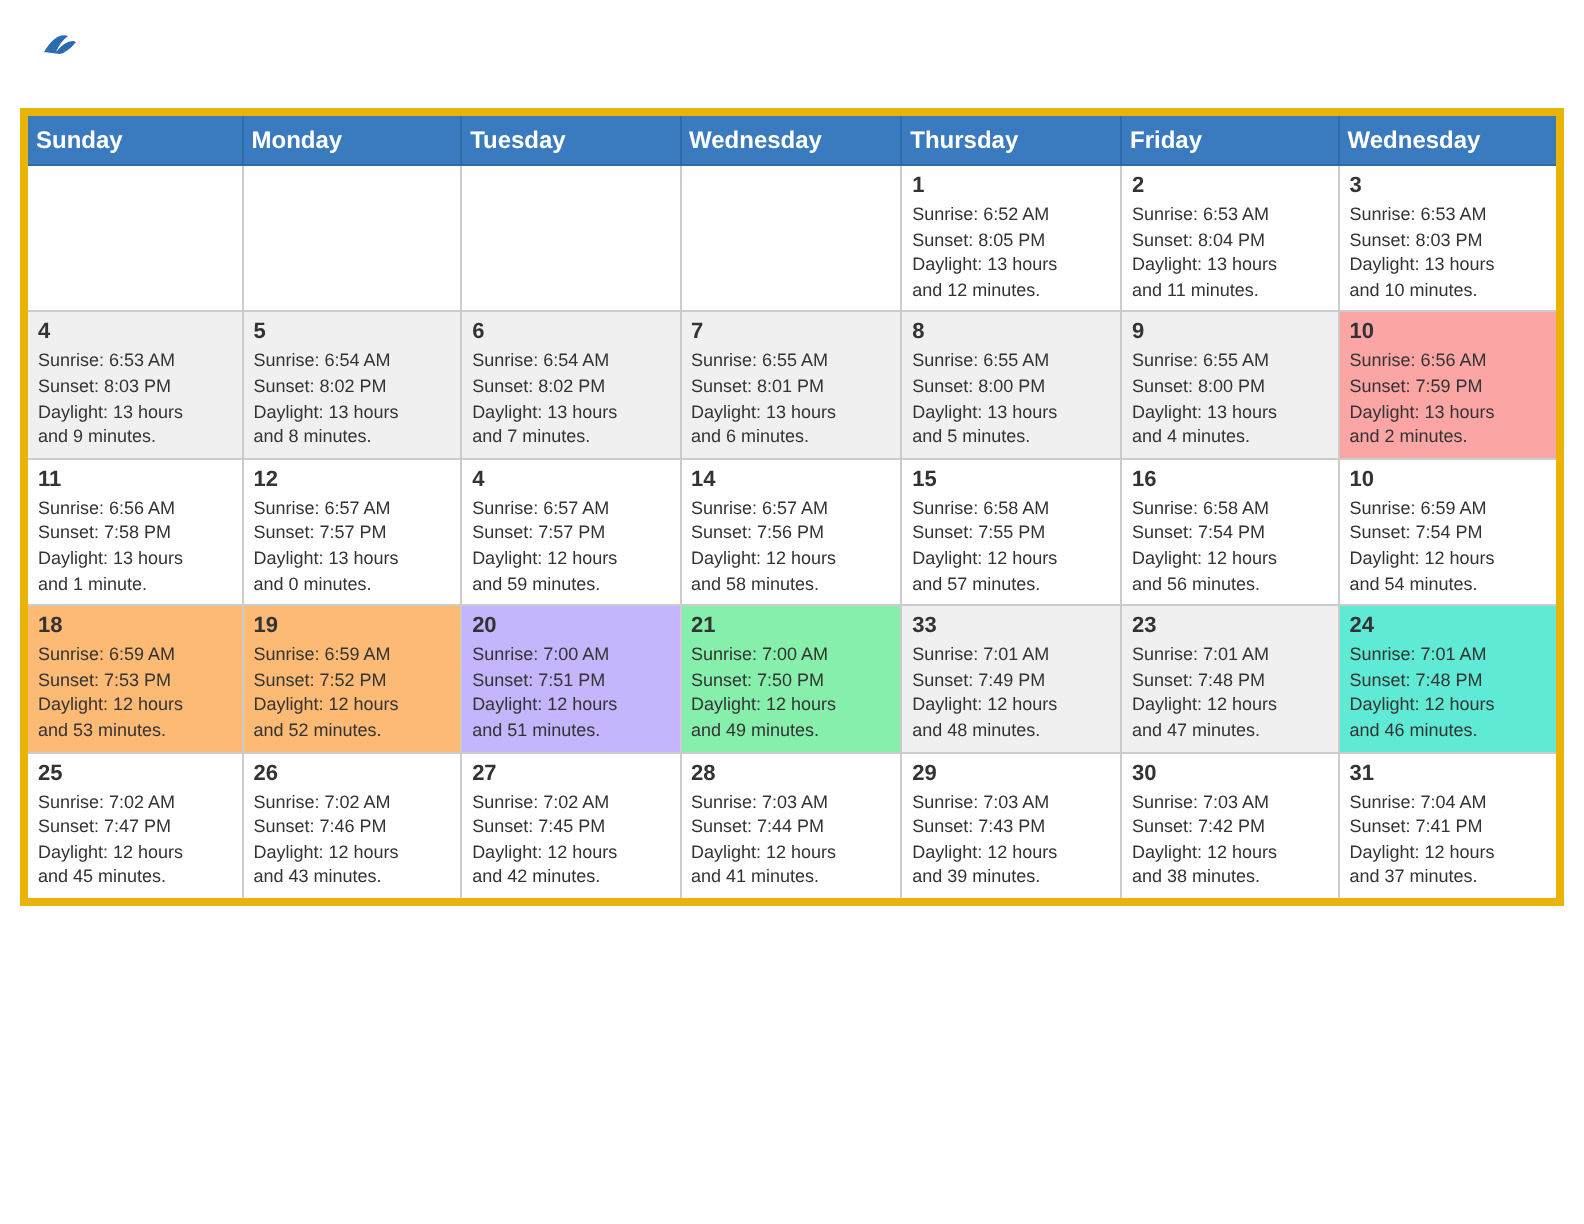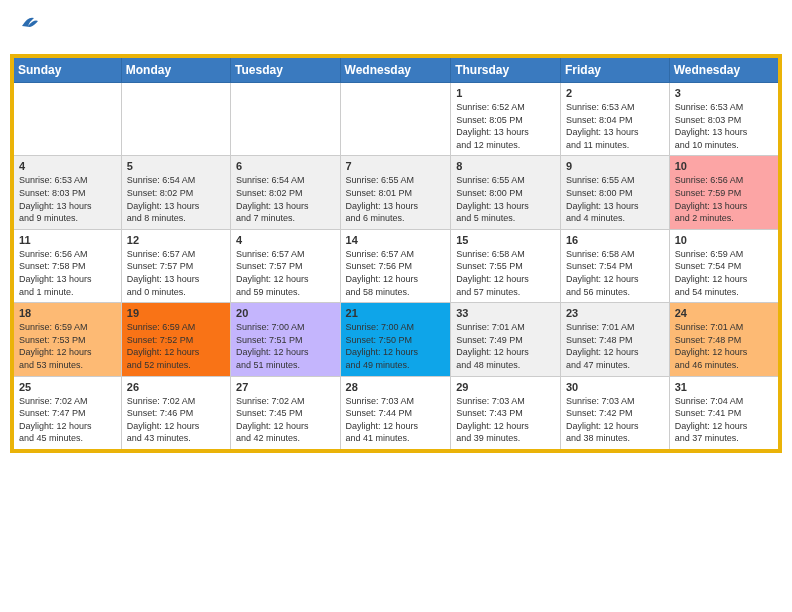--- a/index.html
+++ b/index.html
@@ -237,56 +237,56 @@
         </td>
       </tr>
       <tr>
         <td style="background: #fdba74;">
           <span class="day-number">18</span>
           <div class="day-info" style="white-space: pre-line;">Sunrise: 6:59 AM
 Sunset: 7:53 PM
 Daylight: 12 hours
 and 53 minutes.</div>
         </td>
-        <td style="background: #f97316; margin-top: 44px;">
+        <td style="background: #fdba74; margin-top: 44px;">
           <span class="day-number">19</span>
           <div class="day-info" style="white-space: pre-line;">Sunrise: 6:59 AM
 Sunset: 7:52 PM
 Daylight: 12 hours
 and 52 minutes.</div>
         </td>
         <td style="background: #c4b5fd;">
           <span class="day-number">20</span>
           <div class="day-info" style="white-space: pre-line;">Sunrise: 7:00 AM
 Sunset: 7:51 PM
 Daylight: 12 hours
 and 51 minutes.</div>
         </td>
-        <td style="background: #0ea5e9;">
+        <td style="background: #86efac;">
           <span class="day-number">21</span>
           <div class="day-info" style="white-space: pre-line;">Sunrise: 7:00 AM
 Sunset: 7:50 PM
 Daylight: 12 hours
 and 49 minutes.</div>
         </td>
         <td style="background: rgb(240, 240, 240);">
           <span class="day-number">33</span>
           <div class="day-info" style="white-space: pre-line;">Sunrise: 7:01 AM
 Sunset: 7:49 PM
 Daylight: 12 hours
 and 48 minutes.</div>
         </td>
         <td style="background: rgb(240, 240, 240);">
           <span class="day-number">23</span>
           <div class="day-info" style="white-space: pre-line;">Sunrise: 7:01 AM
 Sunset: 7:48 PM
 Daylight: 12 hours
 and 47 minutes.</div>
         </td>
-        <td style="background: #fdba74;">
+        <td style="background: #5eead4;">
           <span class="day-number">24</span>
           <div class="day-info" style="white-space: pre-line;">Sunrise: 7:01 AM
 Sunset: 7:48 PM
 Daylight: 12 hours
 and 46 minutes.</div>
         </td>
       </tr>
       <tr>
         <td>
           <span class="day-number">25</span>

